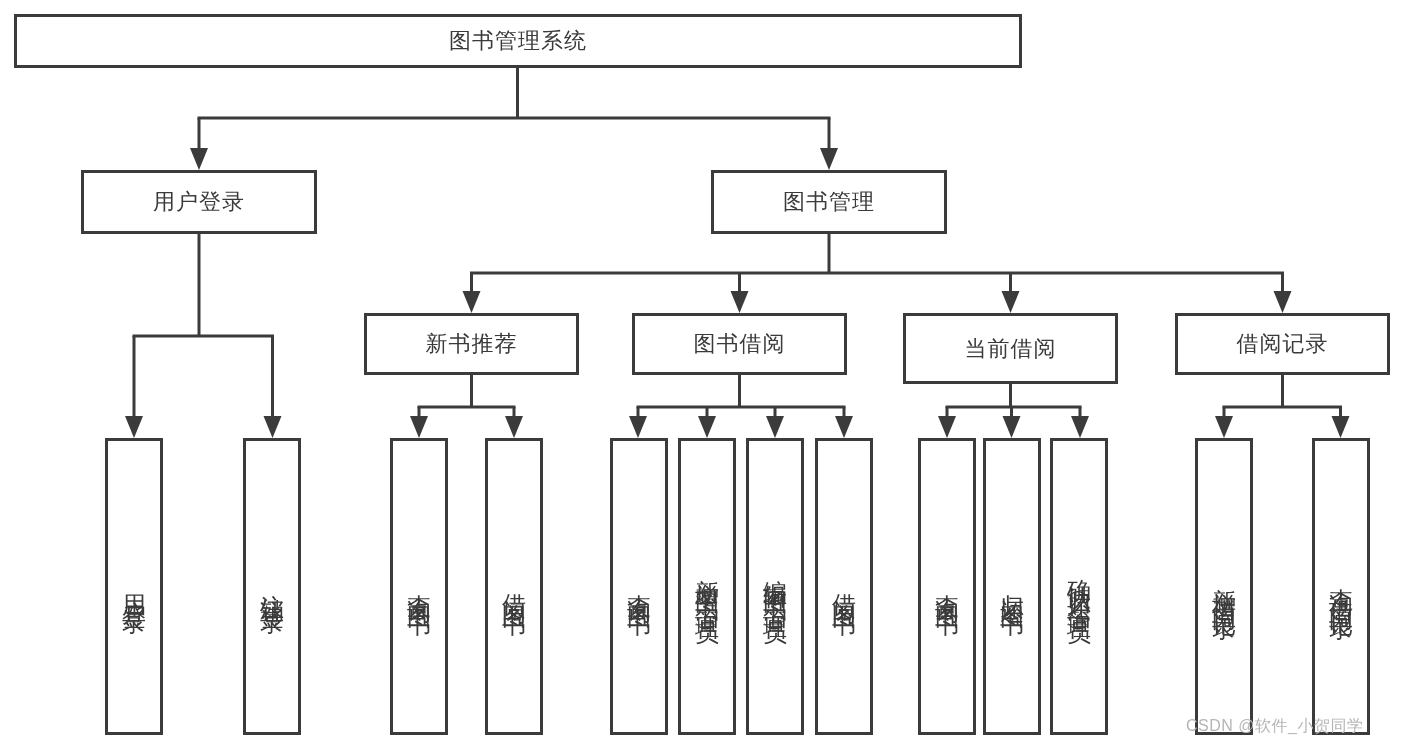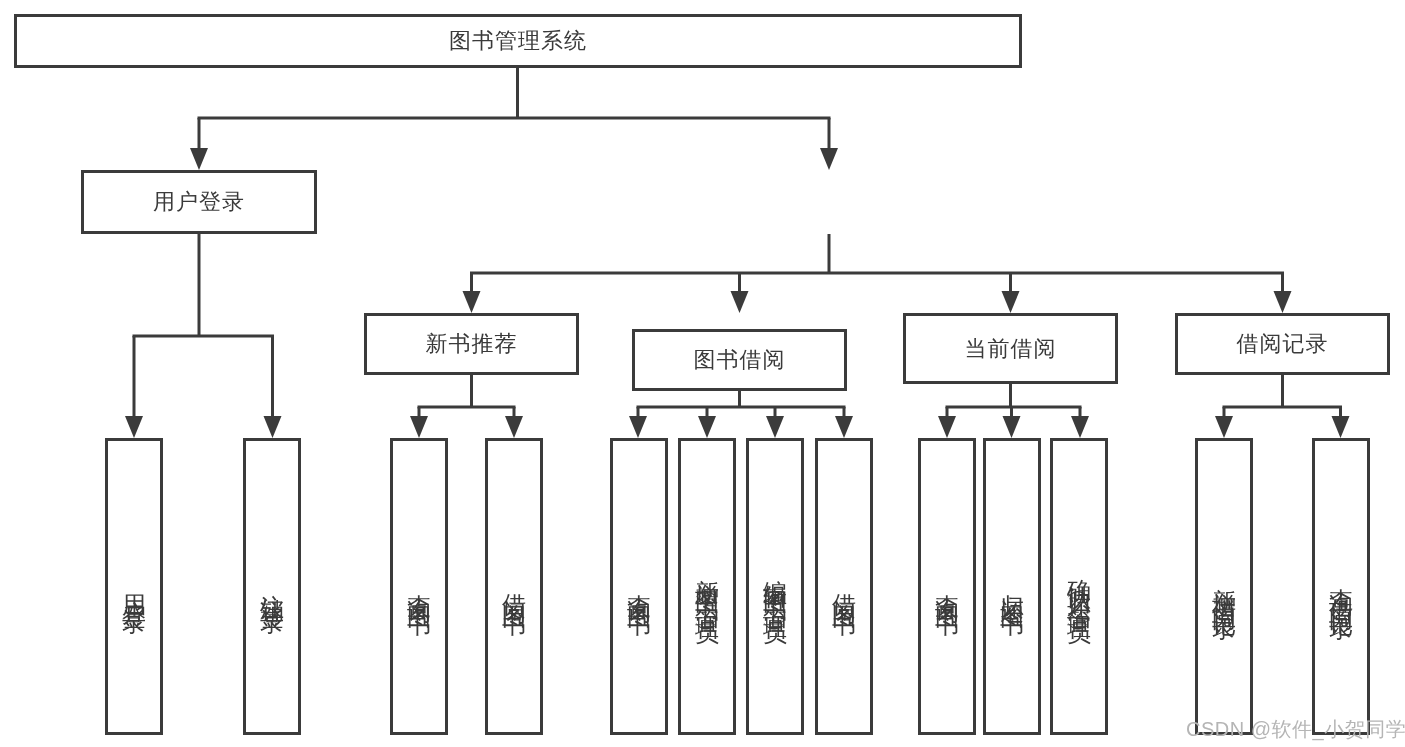--- a/index.html
+++ b/index.html
@@ -46,21 +46,21 @@
     font-size: 24px;
     letter-spacing: 6px;
     line-height: 1;
     white-space: nowrap;
   }
   #watermark {
     position: absolute;
     left: 1186px;
     top: 716px;
     width: 212px;
-    font-size: 20px;
+    font-size: 16px;
     letter-spacing: 0.5px;
     color: var(--wm, #b5b5b5);
     white-space: nowrap;
   }
 </style>
 </head>
 <body>
 
 <div id="stage" style="--line: #3b3b3b; --text: #3a3a3a; --bg: #ffffff; --wm: #b5b5b5;">
 
@@ -119,25 +119,28 @@
       <polygon points="1331.5,416 1349.5,416 1340.5,438" fill="#3b3b3b"></polygon>
     </svg>
 
   <div class="node h" style="left:14px; top:14px; width:1008px; height:54px;font-family:Liberation Mono, monospace;">
     <span class="label">图书管理系统</span>
   </div>
 
   <div class="node h" style="left:81px; top:170px; width:236px; height:64px;">
     <span class="label">用户登录</span>
   </div>
+  <div class="node h" style="left:711px; top:170px; width:236px; height:64px;">
+    <span class="label">图书管理</span>
+  </div>
 
   <div class="node h" style="left:364px; top:313px; width:215px; height:62px;font-family:Liberation Mono, monospace;">
     <span class="label">新书推荐</span>
   </div>
-  <div class="node h" style="left:632px; top:329px; width:215px; height:62px;">
+  <div class="node h" style="left:632px; top:313px; width:215px; height:62px;">
     <span class="label">图书借阅</span>
   </div>
   <div class="node h" style="left:903px; top:313px; width:215px; height:71px;">
     <span class="label">当前借阅</span>
   </div>
   <div class="node h" style="left:1175px; top:313px; width:215px; height:62px;">
     <span class="label">借阅记录</span>
   </div>
 
   <div class="node v" style="left:105px;">

